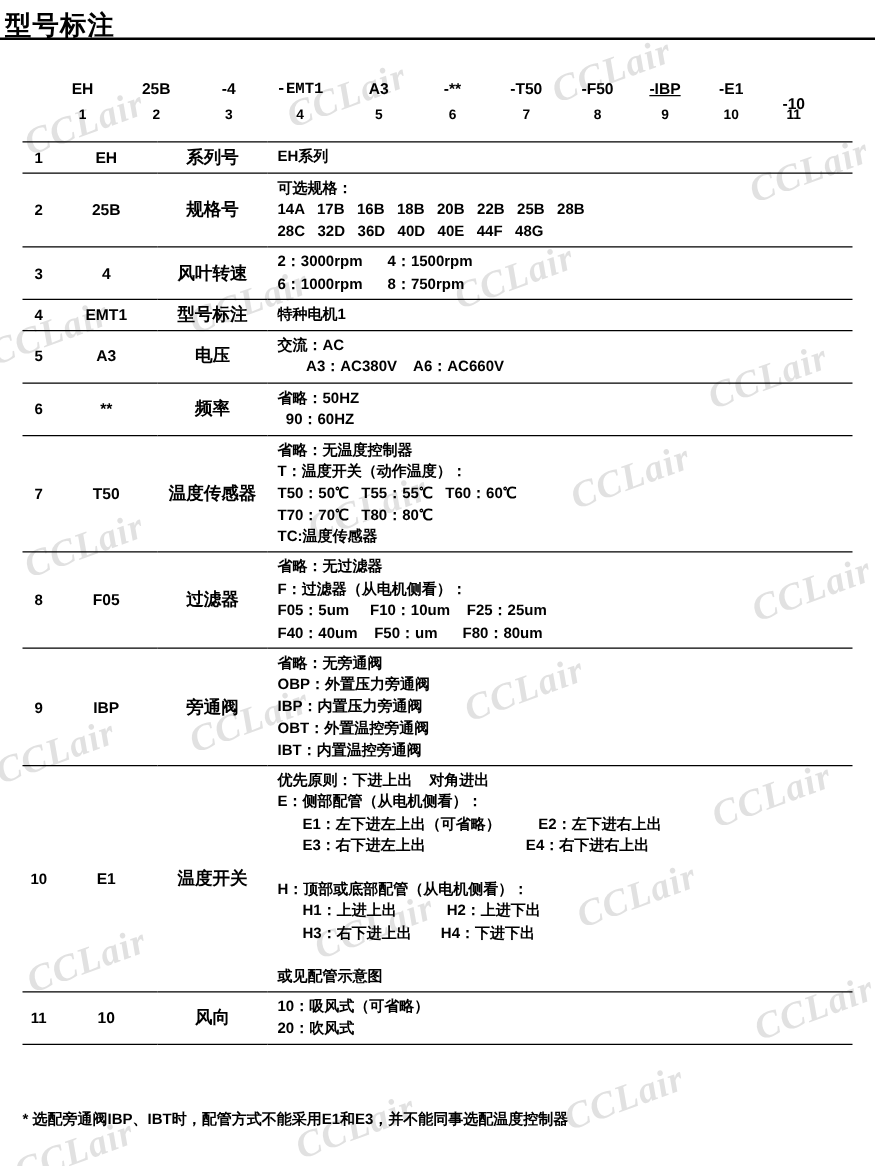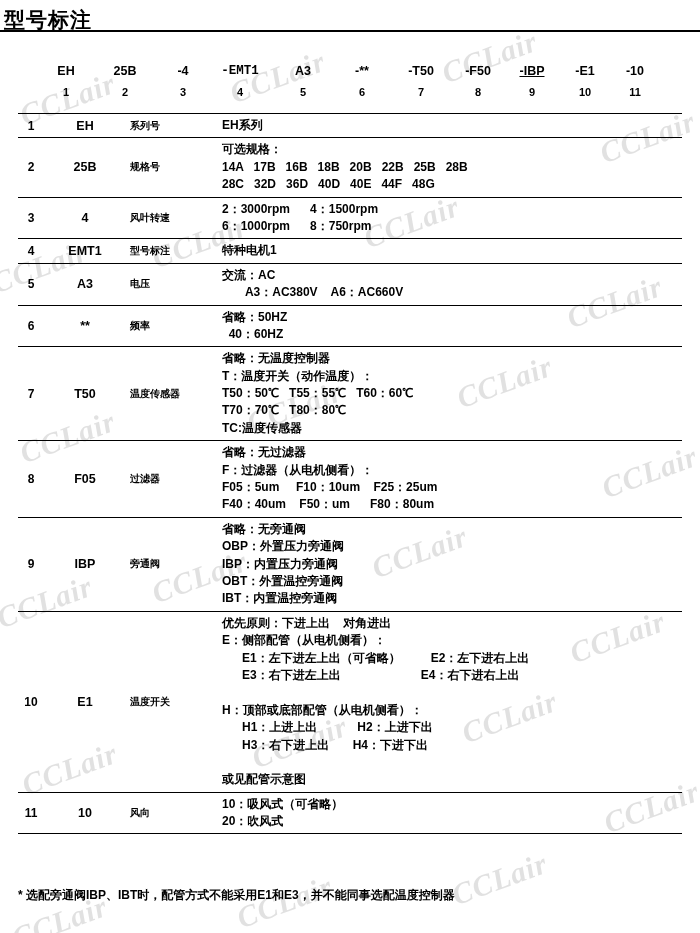--- a/index.html
+++ b/index.html
@@ -93,22 +93,23 @@
     font-size: 12px;
   }
   td.c-code {
     width: 82px;
     text-align: center;
     font-weight: bold;
     font-size: 12.5px;
   }
   td.c-name {
     width: 88px;
-    font-weight: bold;
-    font-size: 10px;
+    text-align: center;
+    font-weight: bold;
+    font-size: 14px;
   }
   td.c-desc {
     padding-left: 8px;
     font-size: 12px;
     font-weight: bold;
     line-height: 1.45;
     white-space: pre;
     font-family: "Liberation Sans", sans-serif;
     margin-top: 36px;
   }
@@ -165,21 +166,21 @@
     <div class="code-cell" style="left:42px;  width:48px;">EH</div>
     <div class="code-cell" style="left:98px;  width:54px;">25B</div>
     <div class="code-cell" style="left:160px; width:46px;">-4</div>
     <div class="code-cell" style="left:205px; width:70px;font-family:Liberation Mono, monospace;">-EMT1</div>
     <div class="code-cell" style="left:281px; width:44px;">A3</div>
     <div class="code-cell" style="left:339px; width:46px;">-**</div>
     <div class="code-cell" style="left:394px; width:54px;">-T50</div>
     <div class="code-cell" style="left:453px; width:50px;text-align:center;">-F50</div>
     <div class="code-cell" style="left:507px; width:50px;text-decoration:underline;">-IBP</div>
     <div class="code-cell" style="left:563px; width:44px;">-E1</div>
-    <div class="code-cell" style="left:613px; width:44px;">-10</div>
+    <div class="code-cell" style="left:613px; width:44px;margin-top:12px;">-10</div>
 
     <div class="idx-cell" style="left:42px;  width:48px;">1</div>
     <div class="idx-cell" style="left:98px;  width:54px;">2</div>
     <div class="idx-cell" style="left:160px; width:46px;">3</div>
     <div class="idx-cell" style="left:205px; width:70px;">4</div>
     <div class="idx-cell" style="left:281px; width:44px;">5</div>
     <div class="idx-cell" style="left:339px; width:46px;">6</div>
     <div class="idx-cell" style="left:394px; width:54px;">7</div>
     <div class="idx-cell" style="left:453px; width:50px;">8</div>
     <div class="idx-cell" style="left:507px; width:50px;">9</div>
@@ -221,21 +222,21 @@
         <td class="c-code">A3</td>
         <td class="c-name">电压</td>
         <td class="c-desc">交流：AC
        A3：AC380V    A6：AC660V</td>
       </tr>
       <tr>
         <td class="c-no">6</td>
         <td class="c-code">**</td>
         <td class="c-name">频率</td>
         <td class="c-desc">省略：50HZ
-  40：60HZ</td>
+  90：60HZ</td>
       </tr>
       <tr>
         <td class="c-no">7</td>
         <td class="c-code">T50</td>
         <td class="c-name">温度传感器</td>
         <td class="c-desc">省略：无温度控制器
 T：温度开关（动作温度）：
 T50：50℃   T55：55℃   T60：60℃
 T70：70℃   T80：80℃
 TC:温度传感器</td>

